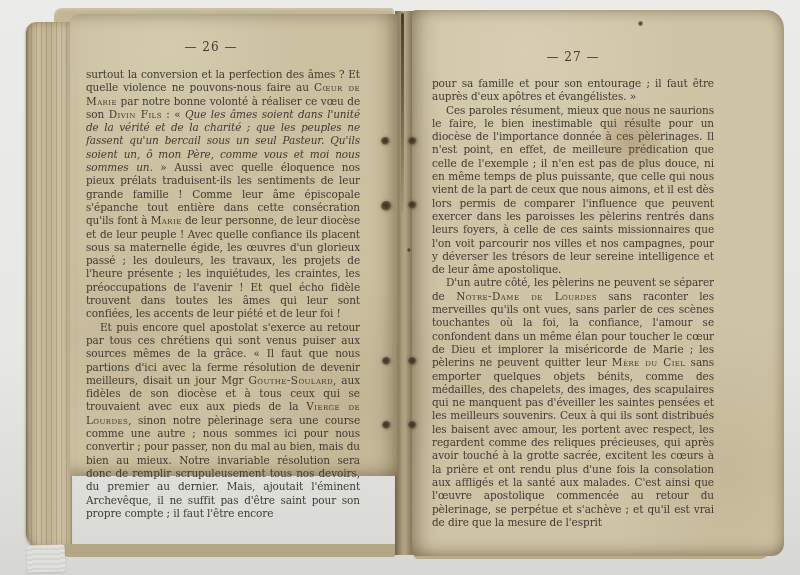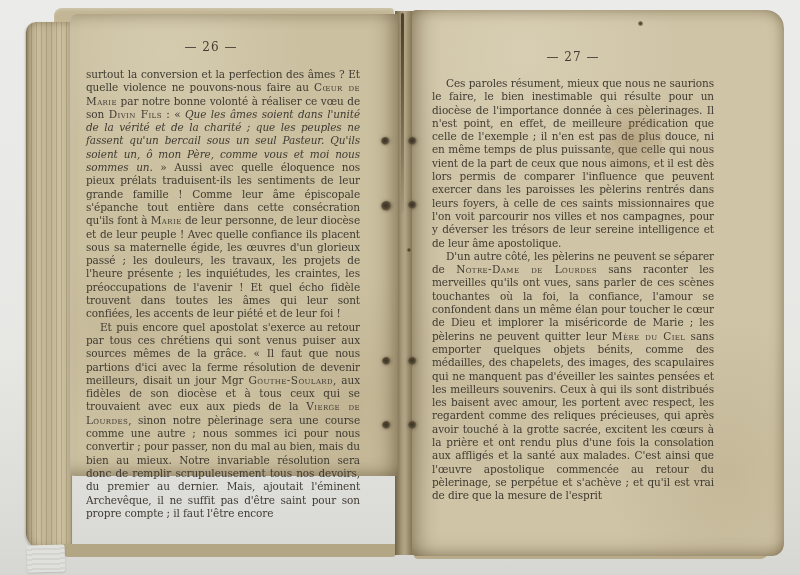--- a/index.html
+++ b/index.html
@@ -113,20 +113,21 @@
     <div class="page-number">— 26 —</div>
     <div class="text-block">
         <p><span>surtout la conversion et la perfection des âmes&nbsp;? Et quelle violence ne pouvons-nous faire au </span><span class="sc">Cœur de Marie</span><span> par notre bonne volonté à réaliser ce vœu de son </span><span class="sc">Divin Fils</span><span>&nbsp;: «&nbsp;</span><span class="it">Que les âmes soient dans l'unité de la vérité et de la charité&nbsp;; que les peuples ne fassent qu'un bercail sous un seul Pasteur. Qu'ils soient un, ô mon Père, comme vous et moi nous sommes un.</span><span>&nbsp;» Aussi avec quelle éloquence nos pieux prélats traduisent-ils les sentiments de leur grande famille&nbsp;! Comme leur âme épiscopale s'épanche tout entière dans cette consécration qu'ils font à </span><span class="sc">Marie</span><span> de leur personne, de leur diocèse et de leur peuple&nbsp;! Avec quelle confiance ils placent sous sa maternelle égide, les œuvres d'un glorieux passé&nbsp;; les douleurs, les travaux, les projets de l'heure présente&nbsp;; les inquiétudes, les craintes, les préoccupations de l'avenir&nbsp;! Et quel écho fidèle trouvent dans toutes les âmes qui leur sont confiées, les accents de leur piété et de leur foi&nbsp;!</span></p>
         <p class="indent"><span>Et puis encore quel apostolat s'exerce au retour par tous ces chrétiens qui sont venus puiser aux sources mêmes de la grâce. «&nbsp;Il faut que nous partions d'ici avec la ferme résolution de devenir meilleurs, disait un jour Mgr </span><span class="sc">Gouthe-Soulard</span><span>, aux fidèles de son diocèse et à tous ceux qui se trouvaient avec eux aux pieds de la </span><span class="sc">Vierge de Lourdes</span><span>, sinon notre pèlerinage sera une course comme une autre&nbsp;; nous sommes ici pour nous convertir&nbsp;; pour passer, non du mal au bien, mais du bien au mieux. Notre invariable résolution sera donc de remplir scrupuleusement tous nos devoirs, du premier au dernier. Mais, ajoutait l'éminent Archevêque, il ne suffit pas d'être saint pour son propre compte&nbsp;; il faut l'être encore</span></p>
       </div>
   </div>
 
   <div class="page page-right">
     <div class="page-number">— 27 —</div>
     <div class="text-block">
+        <p><span>pour sa famille et pour son entourage&nbsp;; il faut être auprès d'eux apôtres et évangélistes.&nbsp;»</span></p>
         <p class="indent"><span>Ces paroles résument, mieux que nous ne saurions le faire, le bien inestimable qui résulte pour un diocèse de l'importance donnée à ces pèlerinages. Il n'est point, en effet, de meilleure prédication que celle de l'exemple&nbsp;; il n'en est pas de plus douce, ni en même temps de plus puissante, que celle qui nous vient de la part de ceux que nous aimons, et il est dès lors permis de comparer l'influence que peuvent exercer dans les paroisses les pèlerins rentrés dans leurs foyers, à celle de ces saints missionnaires que l'on voit parcourir nos villes et nos campagnes, pour y déverser les trésors de leur sereine intelligence et de leur âme apostolique.</span></p>
         <p class="indent"><span>D'un autre côté, les pèlerins ne peuvent se séparer de </span><span class="sc">Notre-Dame de Lourdes</span><span> sans raconter les merveilles qu'ils ont vues, sans parler de ces scènes touchantes où la foi, la confiance, l'amour se confondent dans un même élan pour toucher le cœur de Dieu et implorer la miséricorde de Marie&nbsp;; les pèlerins ne peuvent quitter leur </span><span class="sc">Mère du Ciel</span><span> sans emporter quelques objets bénits, comme des médailles, des chapelets, des images, des scapulaires qui ne manquent pas d'éveiller les saintes pensées et les meilleurs souvenirs. Ceux à qui ils sont distribués les baisent avec amour, les portent avec respect, les regardent comme des reliques précieuses, qui après avoir touché à la grotte sacrée, excitent les cœurs à la prière et ont rendu plus d'une fois la consolation aux affligés et la santé aux malades. C'est ainsi que l'œuvre apostolique commencée au retour du pèlerinage, se perpétue et s'achève&nbsp;; et qu'il est vrai de dire que la mesure de l'esprit</span></p>
       </div>
     <div class="speck" style="left:226px;top:11px;width:5px;height:5px;"></div>
     <div class="stain" style="left:190px;top:90px;width:60px;height:80px;"></div>
   </div>
 
   <div class="spine-crack"></div>
 
   <div class="hole" style="left:381px;top:137px;"></div>

